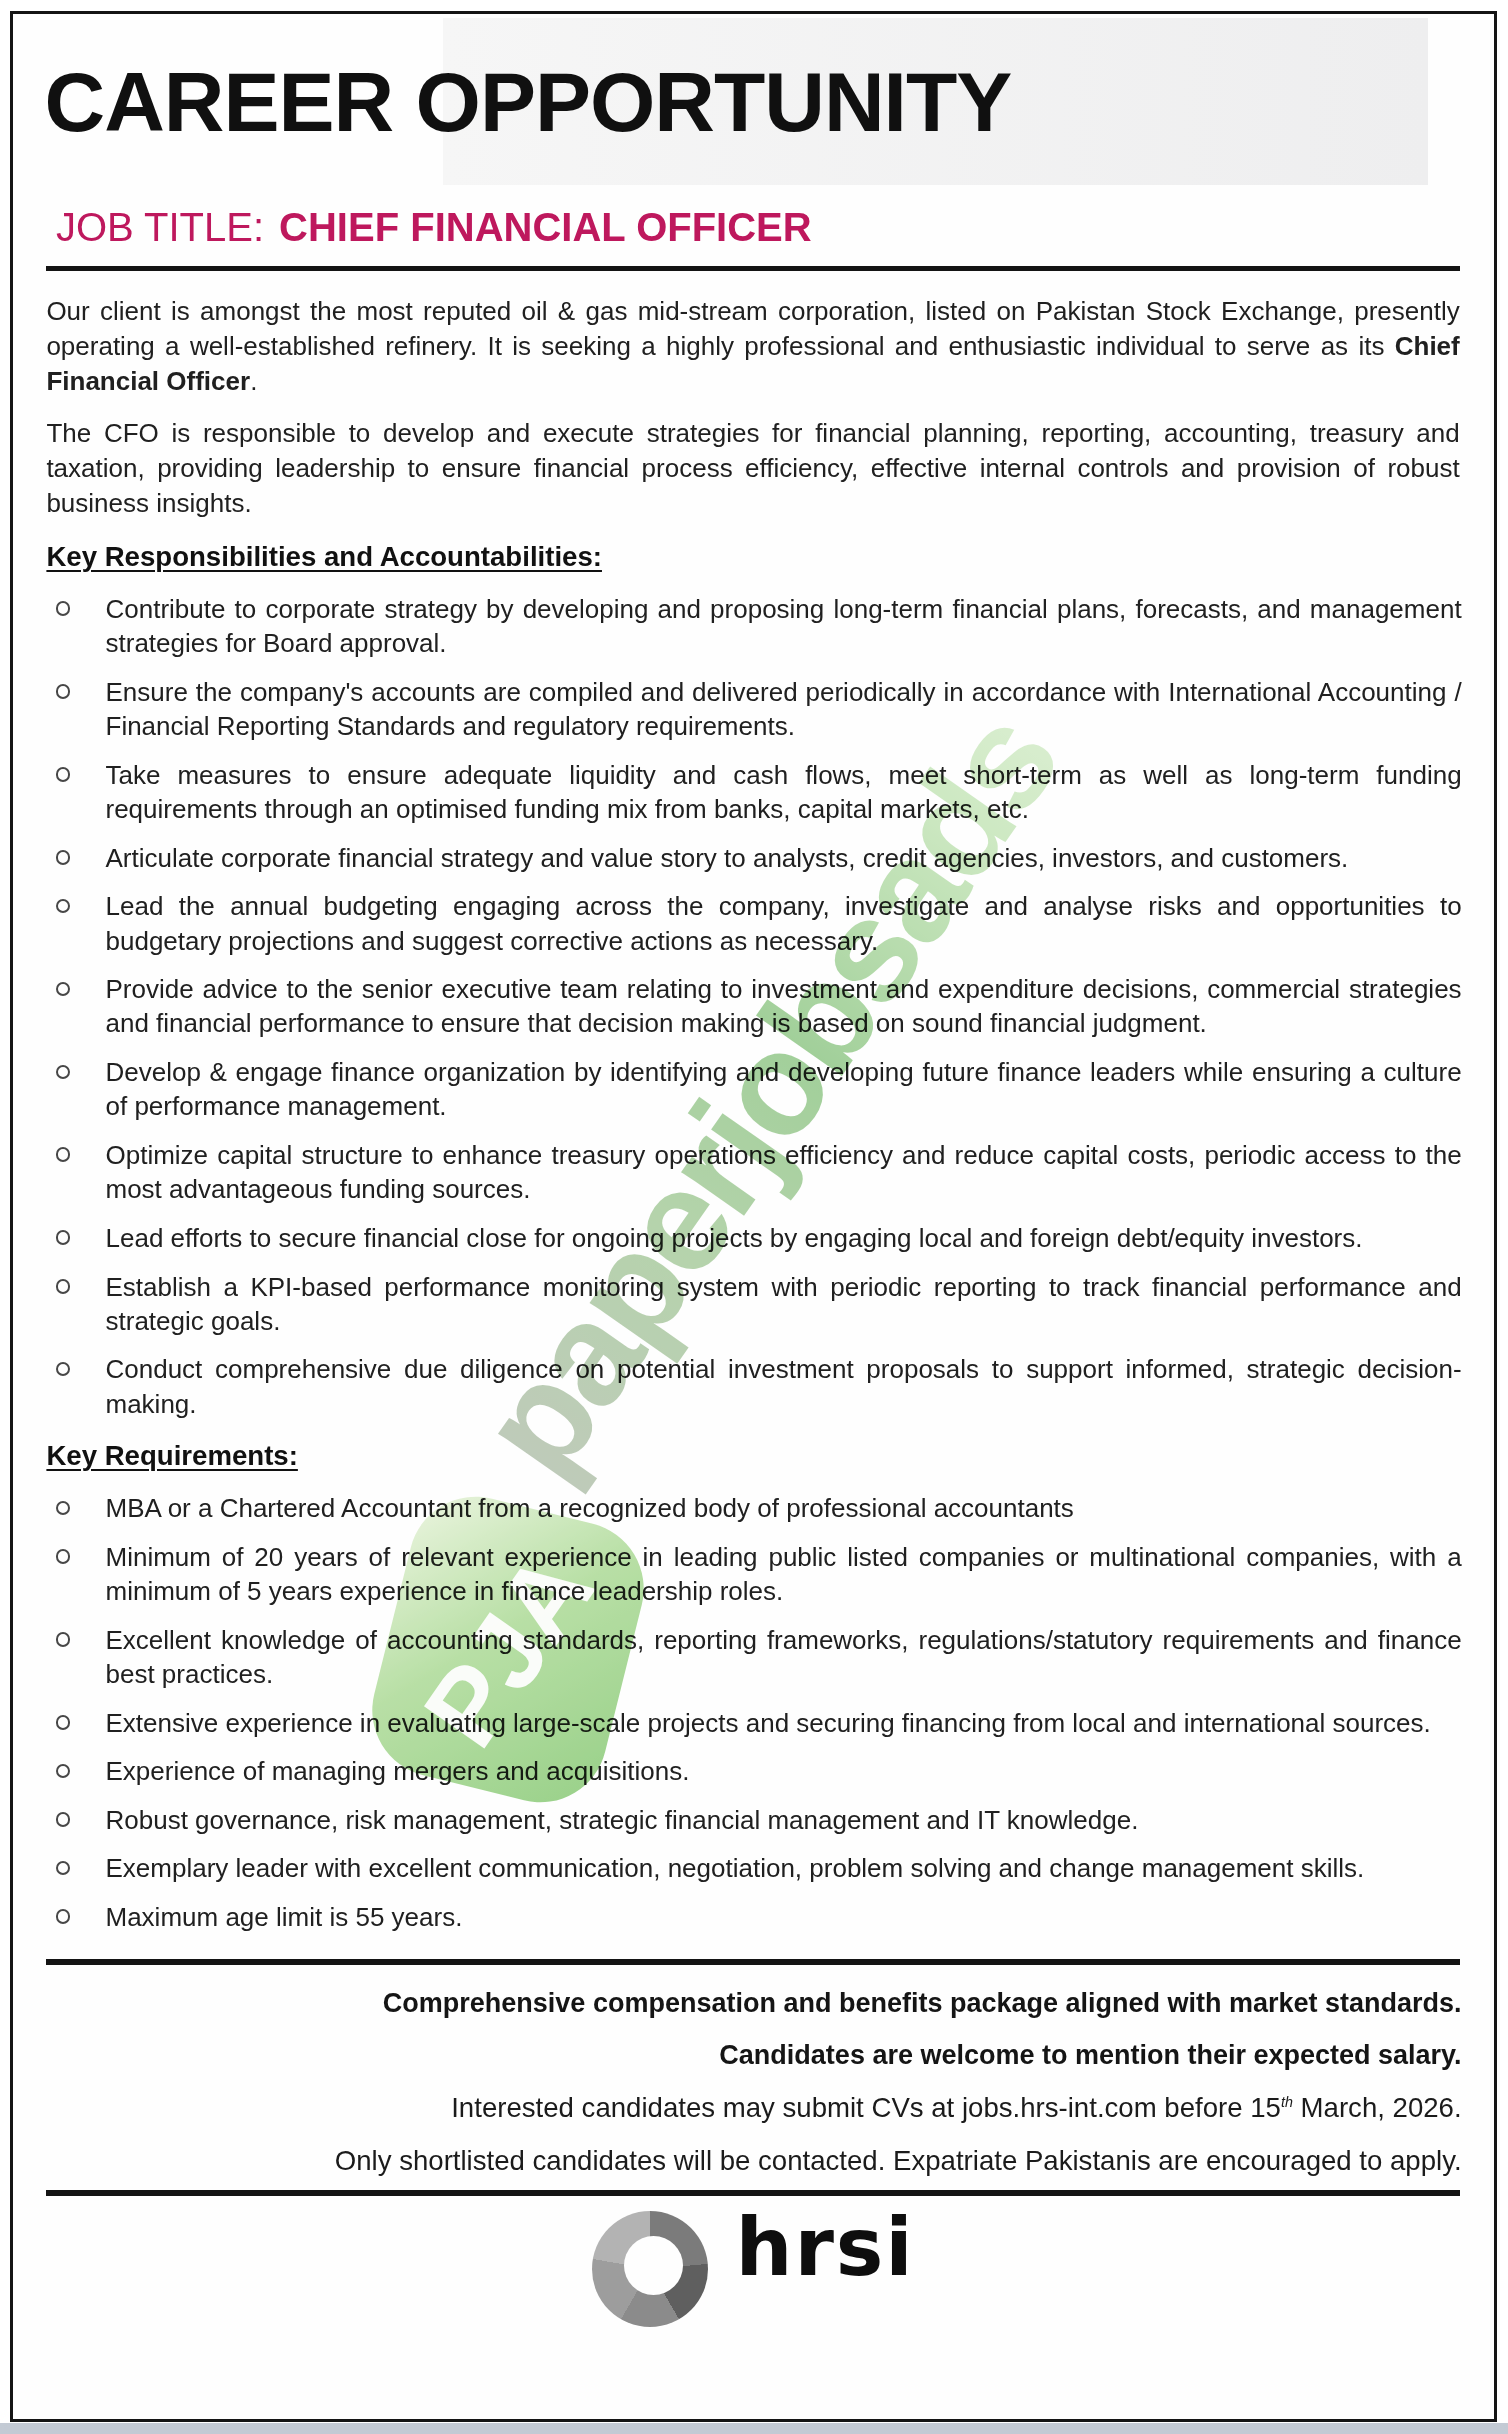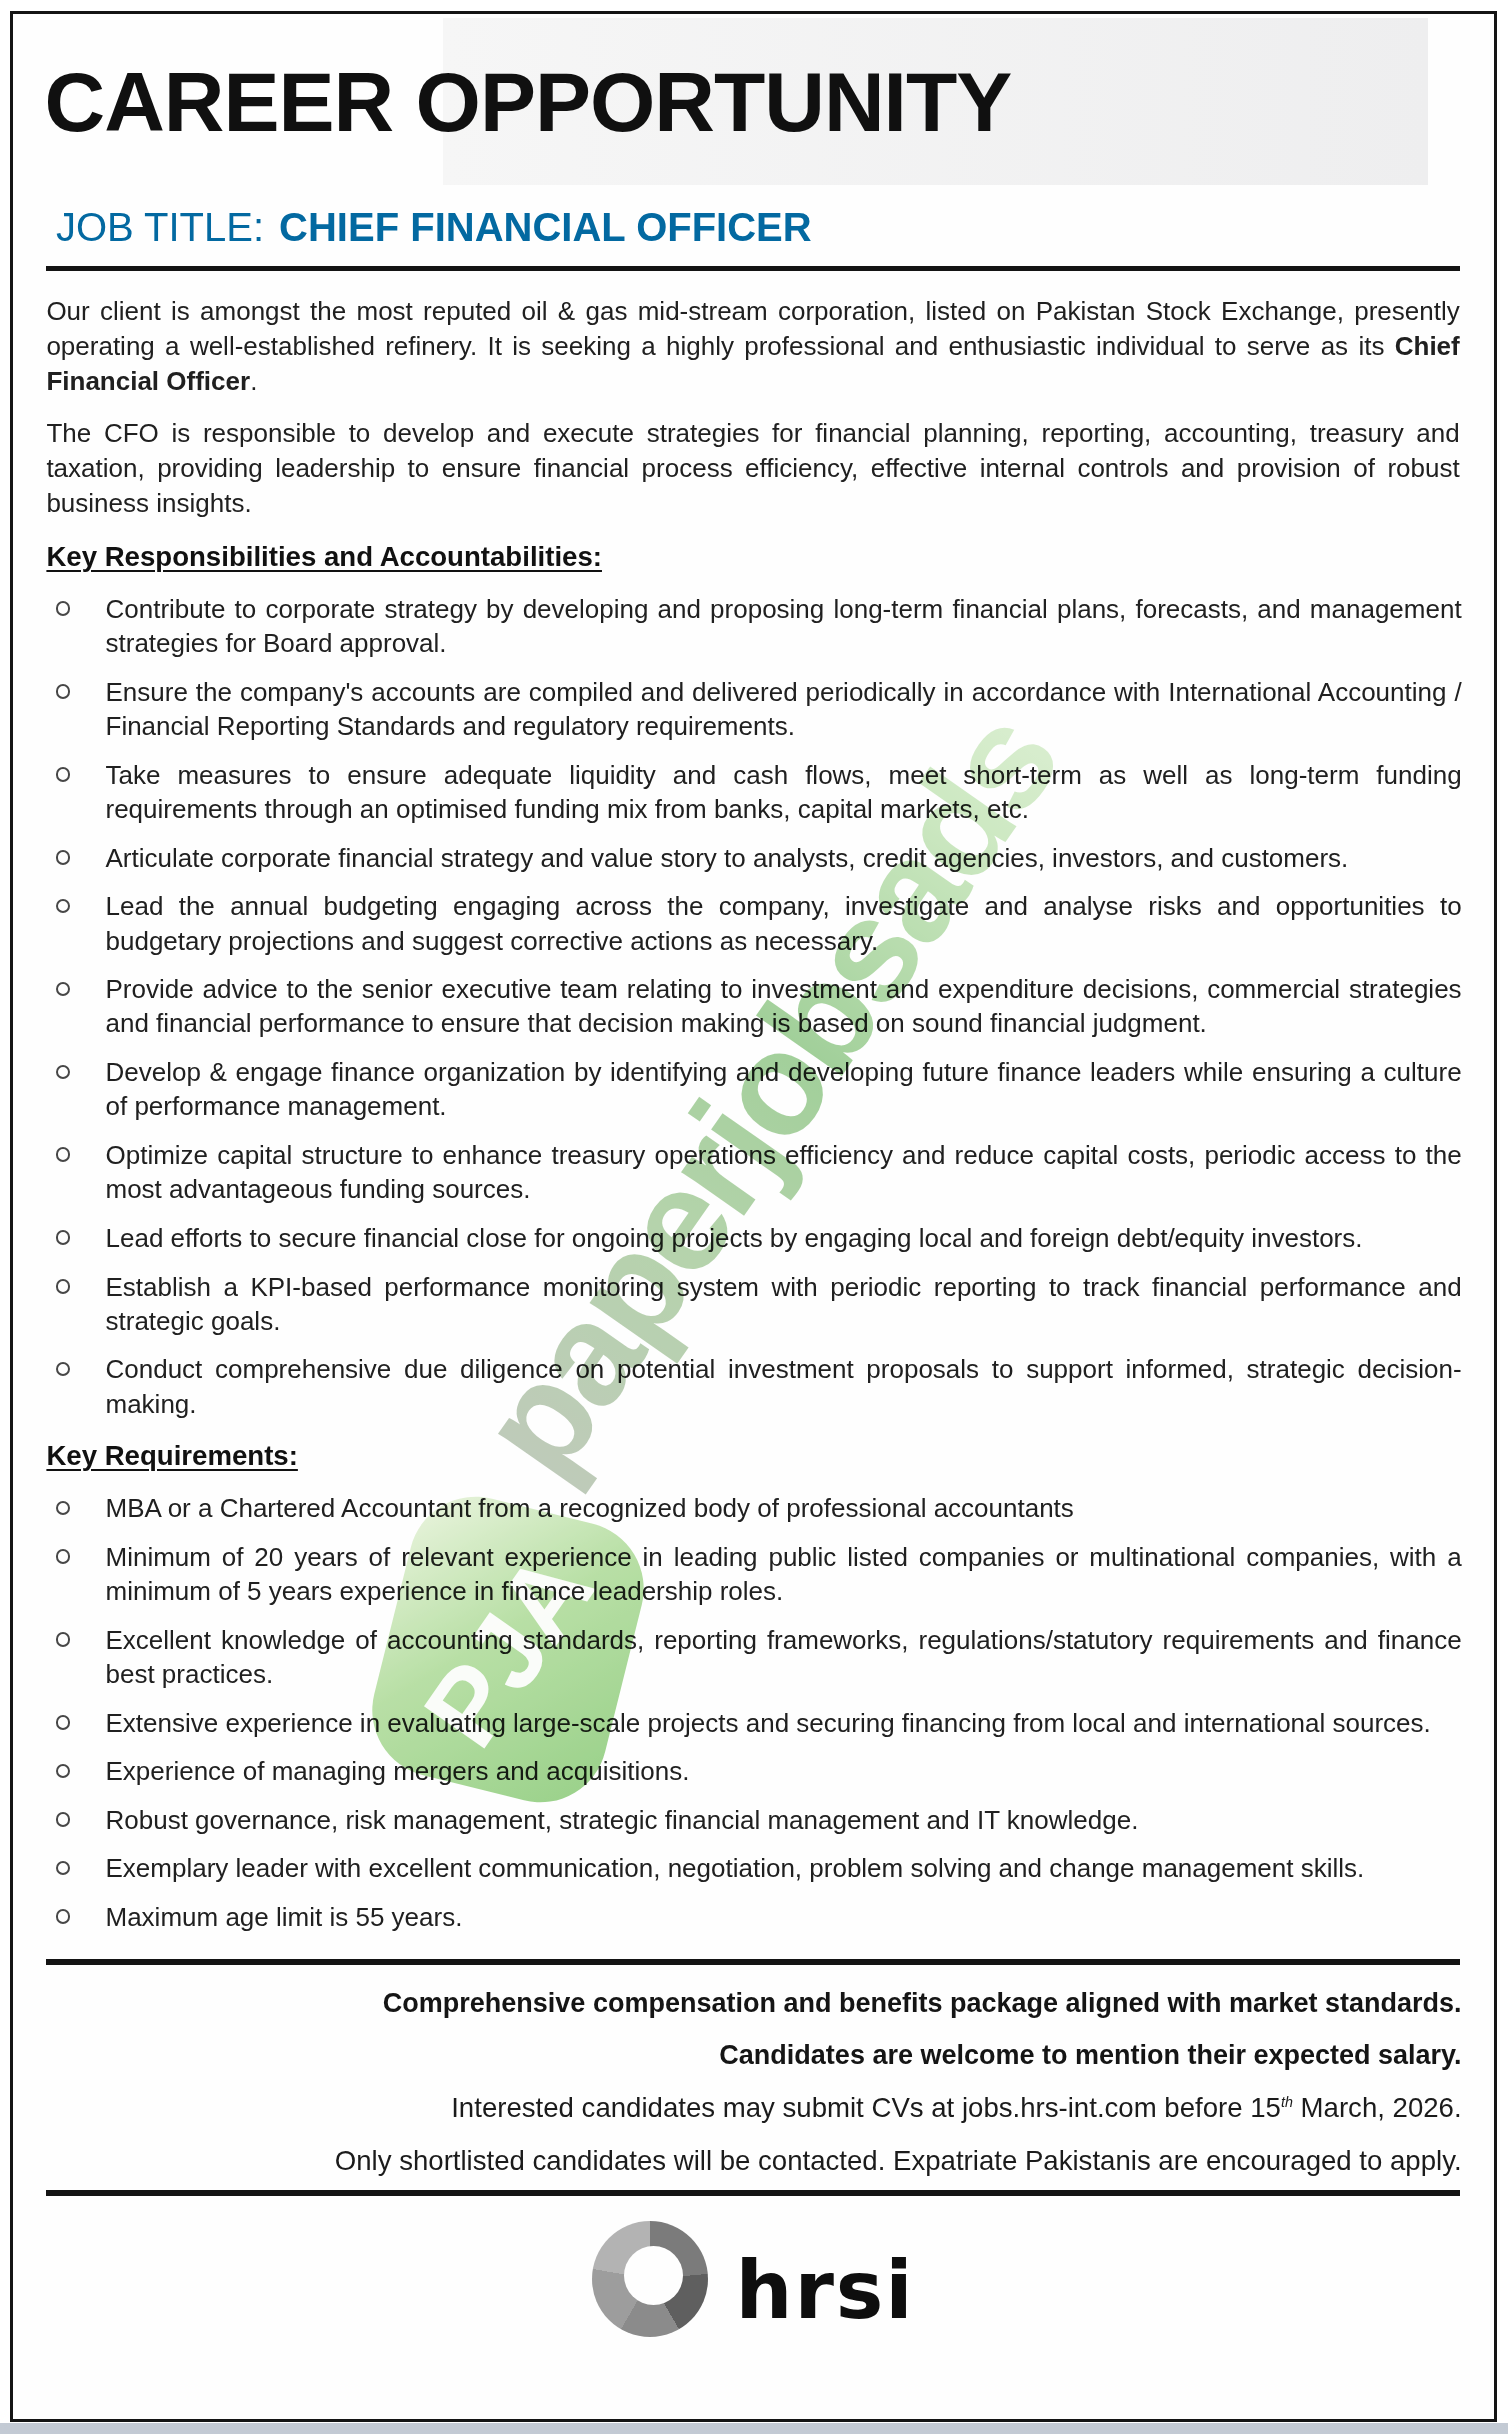--- a/index.html
+++ b/index.html
@@ -36,21 +36,21 @@
     line-height: 1;
     font-weight: bold;
     text-align: left;
     letter-spacing: -1px;
     color: #101010;
   }
   .job-row {
     margin: 61px 0 0 11.4px;
     font-size: 40px;
     line-height: 1.1;
-    color: #0369a1;
+    color: #be185d;
     white-space: nowrap;
   }
   .job-label { font-weight: normal; }
   .job-value { font-weight: bold; margin-left: 15px; letter-spacing: 0px; }
   .rule { background: #141414; margin: 0 1.9px; }
   .rule-thin  { height: 4.8px; margin-top: 17px; }
   .rule-thick { height: 5.7px; margin-top: 25px; }
   .rule-bottom { margin-top: 13.3px; }
   .para {
     margin: 23px 1.9px 0 1.9px;
@@ -100,21 +100,21 @@
     color: #151515;
   }
   .f-reg {
     font-size: 27.6px;
     margin-top: 21px !important;
     color: #1b1b1b;
   }
   .f-reg sup { font-size: 14.3px; font-style: italic; }
   .logo-row {
     display: flex;
-    align-items: flex-end;
+    align-items: flex-start;
     justify-content: center;
     gap: 28px;
     margin-top: 15px;
     height: 126px;
   }
   .swirl {
     width: 116px; height: 116px;
     border-radius: 50%;
     background: conic-gradient(from 210deg,
       #9d9d9d 0deg 70deg,

